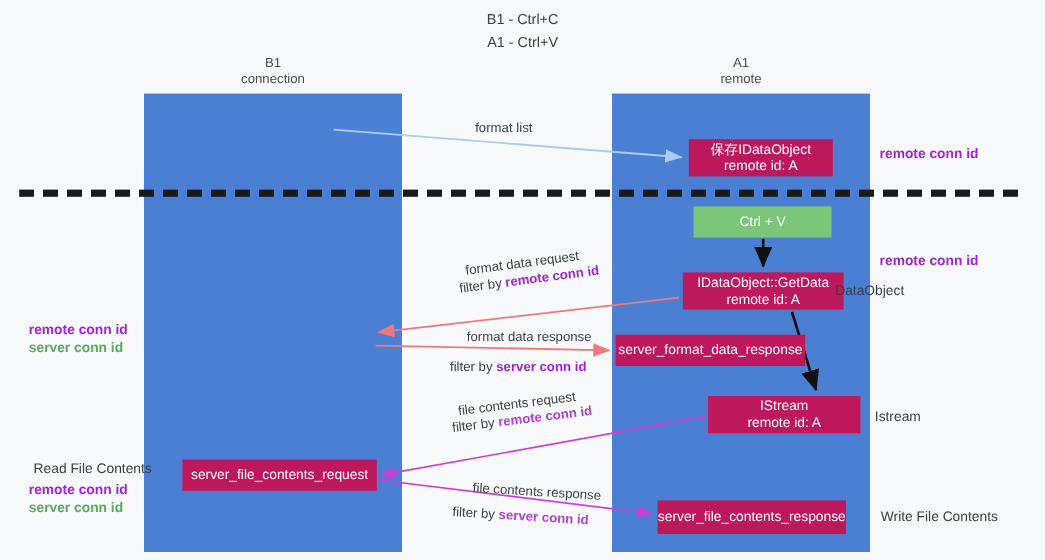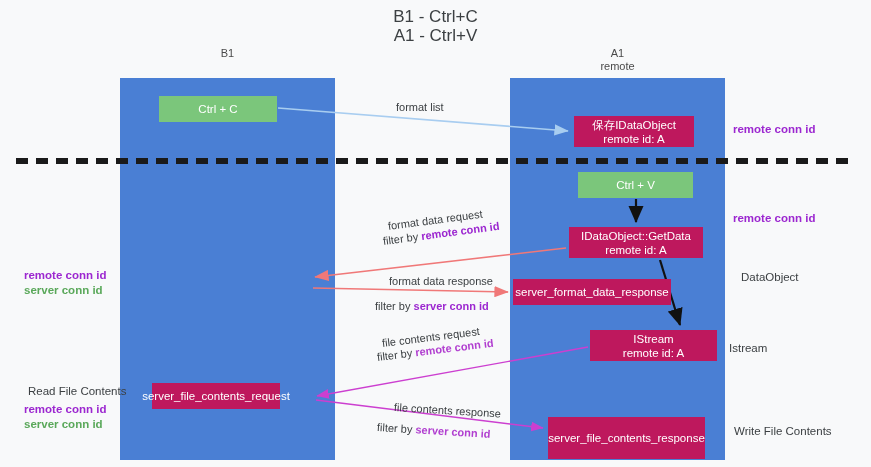--- a/index.html
+++ b/index.html
@@ -19,21 +19,21 @@
     position: absolute;
     inset: 0;
     background: #f8f9fa;
   }
   .abs { position: absolute; }
 
   
   #title {
     left: 0; right: 0; top: 7px;
     text-align: center;
-    font-size: 17px;
+    font-size: 12px;
     line-height: 19px;
     color: #3c4043;
     white-space: pre-line;
   }
 
   
   .col-head {
     text-align: center;
     font-size: 11px;
     line-height: 13px;
@@ -82,37 +82,37 @@
   .node .sub { font-size: 11.5px; line-height: 14px; }
 
   
   #n-ctrlc      { left: 159px; top: 96px;  width: 118px; height: 26px; }
   #n-saveido    { left: 574px; top: 116px; width: 120px; height: 31px; }
   #n-ctrlv      { left: 578px; top: 172px; width: 115px; height: 26px; }
   #n-getdata    { left: 569px; top: 227px; width: 134px; height: 31px; }
   #n-sfdreq     { left: 152px; top: 268px; width: 158px; height: 26px; }
   #n-sfdresp    { left: 513px; top: 279px; width: 158px; height: 26px; }
   #n-istream    { left: 590px; top: 330px; width: 127px; height: 31px; }
-  #n-sfcreq     { left: 152px; top: 383px; width: 128px; height: 26px; }
-  #n-sfcresp    { left: 548px; top: 417px; width: 157px; height: 42px; }
+  #n-sfcreq     { left: 152px; top: 383px; width: 162px; height: 26px; }
+  #n-sfcresp    { left: 548px; top: 417px; width: 157px; height: 28px; }
 
   
   .side-label {
     position: absolute;
     font-size: 11.5px;
     line-height: 15px;
     white-space: nowrap;
   }
   .purple { color: #9c27d0; font-weight: bold; }
   .green-t { color: #5aa85a; font-weight: bold; }
   .plain  { color: #3c4043; }
 
   #lbl-r1 { left: 733px; top: 122px; }
   #lbl-r2 { left: 733px; top: 211px; }
-  #lbl-r3 { left: 741px; top: 236px; margin-top: 34px; }
+  #lbl-r3 { left: 696px; top: 236px; }
   #lbl-r4 { left: 729px; top: 341px; }
   #lbl-r5 { left: 734px; top: 424px; }
 
   #lbl-l1 { left: 24px; top: 268px; }
   #lbl-l2 { left: 24px; top: 283px; }
   #lbl-l3 { left: 28px; top: 384px; }
   #lbl-l4 { left: 24px; top: 402px; }
   #lbl-l5 { left: 24px; top: 417px; }
 
   
@@ -141,20 +141,21 @@
 </head>
 <body>
 
 <div id="stage">
 
   <div class="abs" id="title">B1 - Ctrl+C
 A1 - Ctrl+V</div>
 
   <div class="abs col-head" id="head-b1">
     <div>B1</div>
+    <div>connection</div>
   </div>
   <div class="abs col-head" id="head-a1">
     <div>A1</div>
     <div>remote</div>
   </div>
 
   <div class="abs lane" id="lane-b1"></div>
   <div class="abs lane" id="lane-a1"></div>
 
   <svg id="edges" width="871" height="467" viewBox="0 0 871 467">
@@ -183,23 +184,20 @@
 
     <path d="M 660 260 L 680 325" stroke="#111111" stroke-width="2.2" fill="none" marker-end="url(#ah-blk)"></path>
 
     <path d="M 588 347 L 317 396" stroke="#cc3fd0" stroke-width="1.4" fill="none" marker-end="url(#ah-mag)"></path>
 
     <path d="M 316 400 L 543 428" stroke="#cc3fd0" stroke-width="1.4" fill="none" marker-end="url(#ah-mag)"></path>
   </svg>
 
   <div class="abs" id="divider"></div>
 
-  <div class="node green" id="n-ctrlc">
-    <div>Ctrl + C</div>
-  </div>
 
   <div class="node orange" id="n-saveido">
     <div>保存IDataObject</div>
     <div class="sub">remote id: A</div>
   </div>
 
   <div class="node green" id="n-ctrlv">
     <div>Ctrl + V</div>
   </div>
 

